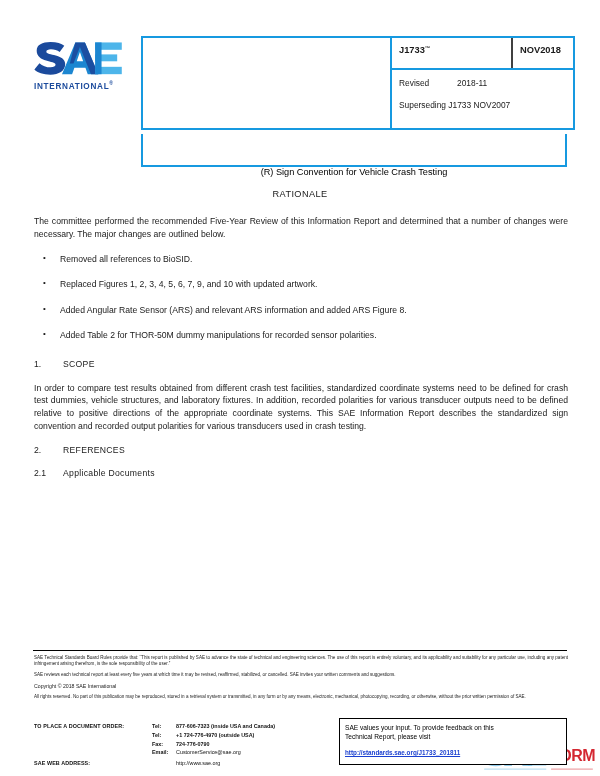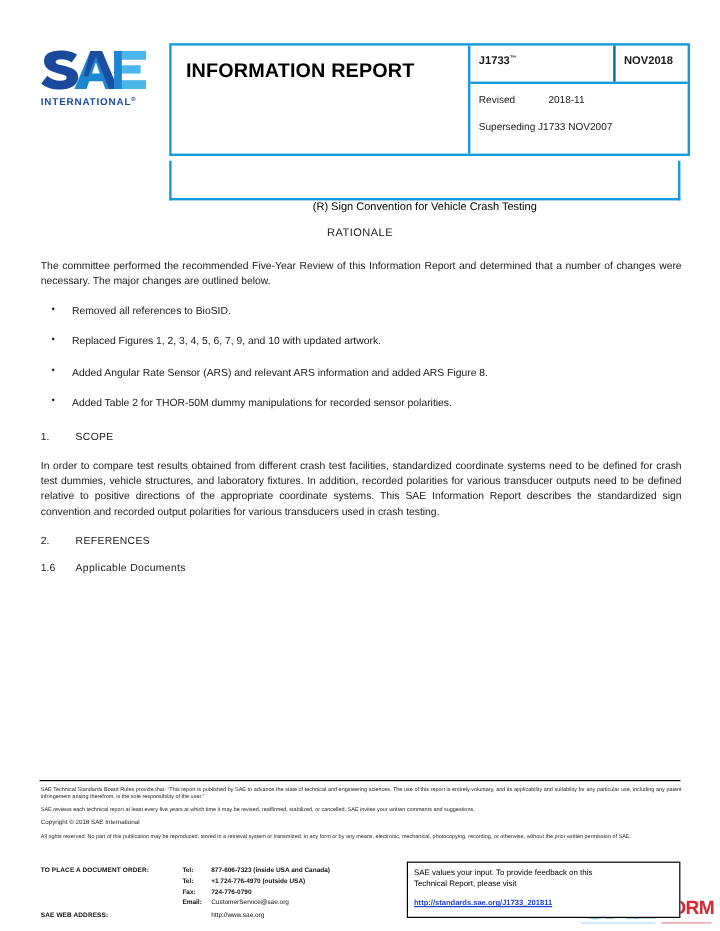--- a/index.html
+++ b/index.html
@@ -92,21 +92,21 @@
   .doc-number {
     flex: 1;
     padding: 7px 0 0 7px;
     font-size: 9.3px;
     font-weight: bold;
     box-sizing: border-box;
   }
   .doc-number sup { font-size: 5.5px; vertical-align: 3px; }
   .doc-date {
     flex: 0 0 62px;
-    border-left: 2px solid #0369a1;
+    border-left: 2px solid #404040;
     padding: 7px 0 0 7px;
     font-size: 9.3px;
     font-weight: bold;
     box-sizing: border-box;
   }
   .meta-bottom {
     flex: 1;
     padding: 7px 0 0 7px;
     font-size: 8.4px;
     line-height: 1.45;
@@ -302,21 +302,20 @@
           <rect x="135" y="57" width="58" height="16" fill="#4db5ea"></rect>
           <rect x="135" y="4" width="14" height="69" fill="#1c86d1"></rect>
         </svg>
         <div class="sae-intl"><span>INTERNATIONAL</span><sup>®</sup></div>
       </div>
     </div>
 
     <div class="header-box">
       <div class="title-cell">
         <div class="doc-title">
-          <div>INFORMATION REPORT</div>
         </div>
       </div>
 
       <div class="meta-cell">
         <div class="meta-top">
           <div class="doc-number"><span>J1733</span><sup>™</sup></div>
           <div class="doc-date">NOV2018</div>
         </div>
         <div class="meta-bottom">
           <div class="rev-row">
@@ -354,21 +353,21 @@
     </div>
 
     <p class="para">In order to compare test results obtained from different crash test facilities, standardized coordinate systems need to be defined for crash test dummies, vehicle structures, and laboratory fixtures. In addition, recorded polarities for various transducer outputs need to be defined relative to positive directions of the appropriate coordinate systems. This SAE Information Report describes the standardized sign convention and recorded output polarities for various transducers used in crash testing.</p>
 
     <div class="sec-head">
       <span class="sec-num">2.</span>
       <span class="sec-title">REFERENCES</span>
     </div>
 
     <div class="sec-head sub">
-      <span class="sec-num">1.6</span>
+      <span class="sec-num">2.1</span>
       <span class="sec-title">Applicable Documents</span>
     </div>
 
 
   </div>
 
   <div class="footer-rule"></div>
 
   <div class="footer">
     <p class="fine">SAE Technical Standards Board Rules provide that: “This report is published by SAE to advance the state of technical and engineering sciences. The use of this report is entirely voluntary, and its applicability and suitability for any particular use, including any patent infringement arising therefrom, is the sole responsibility of the user.”</p>

